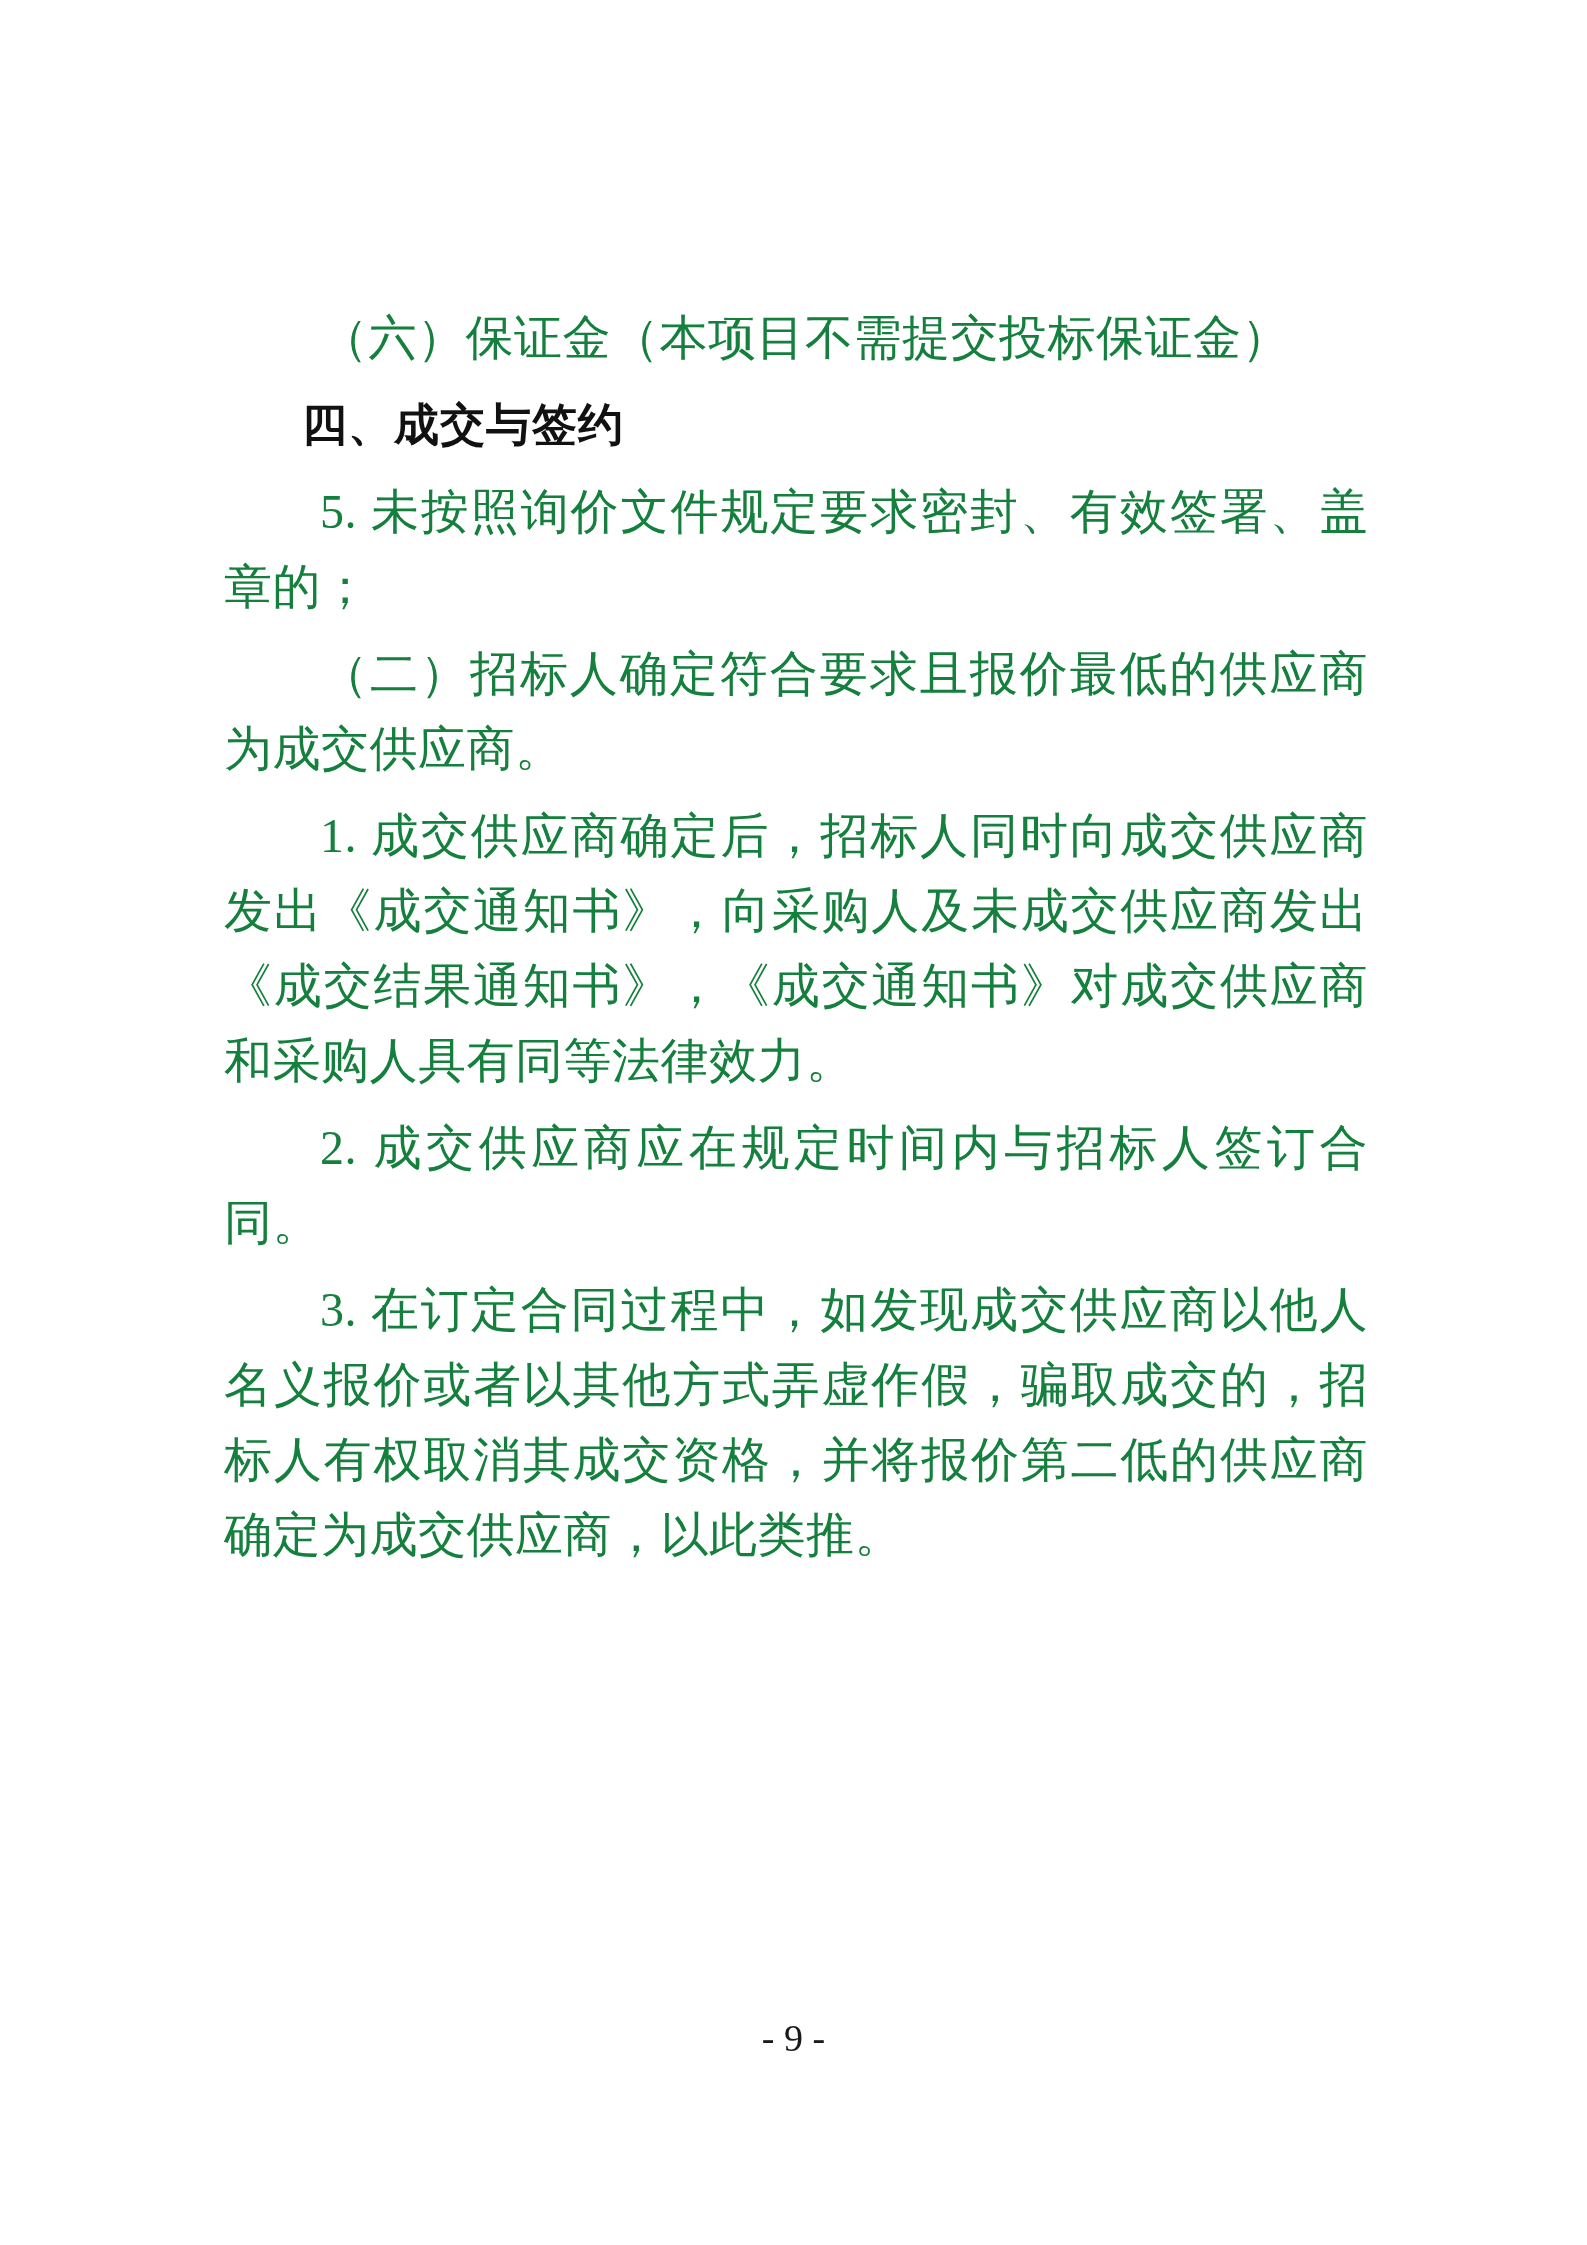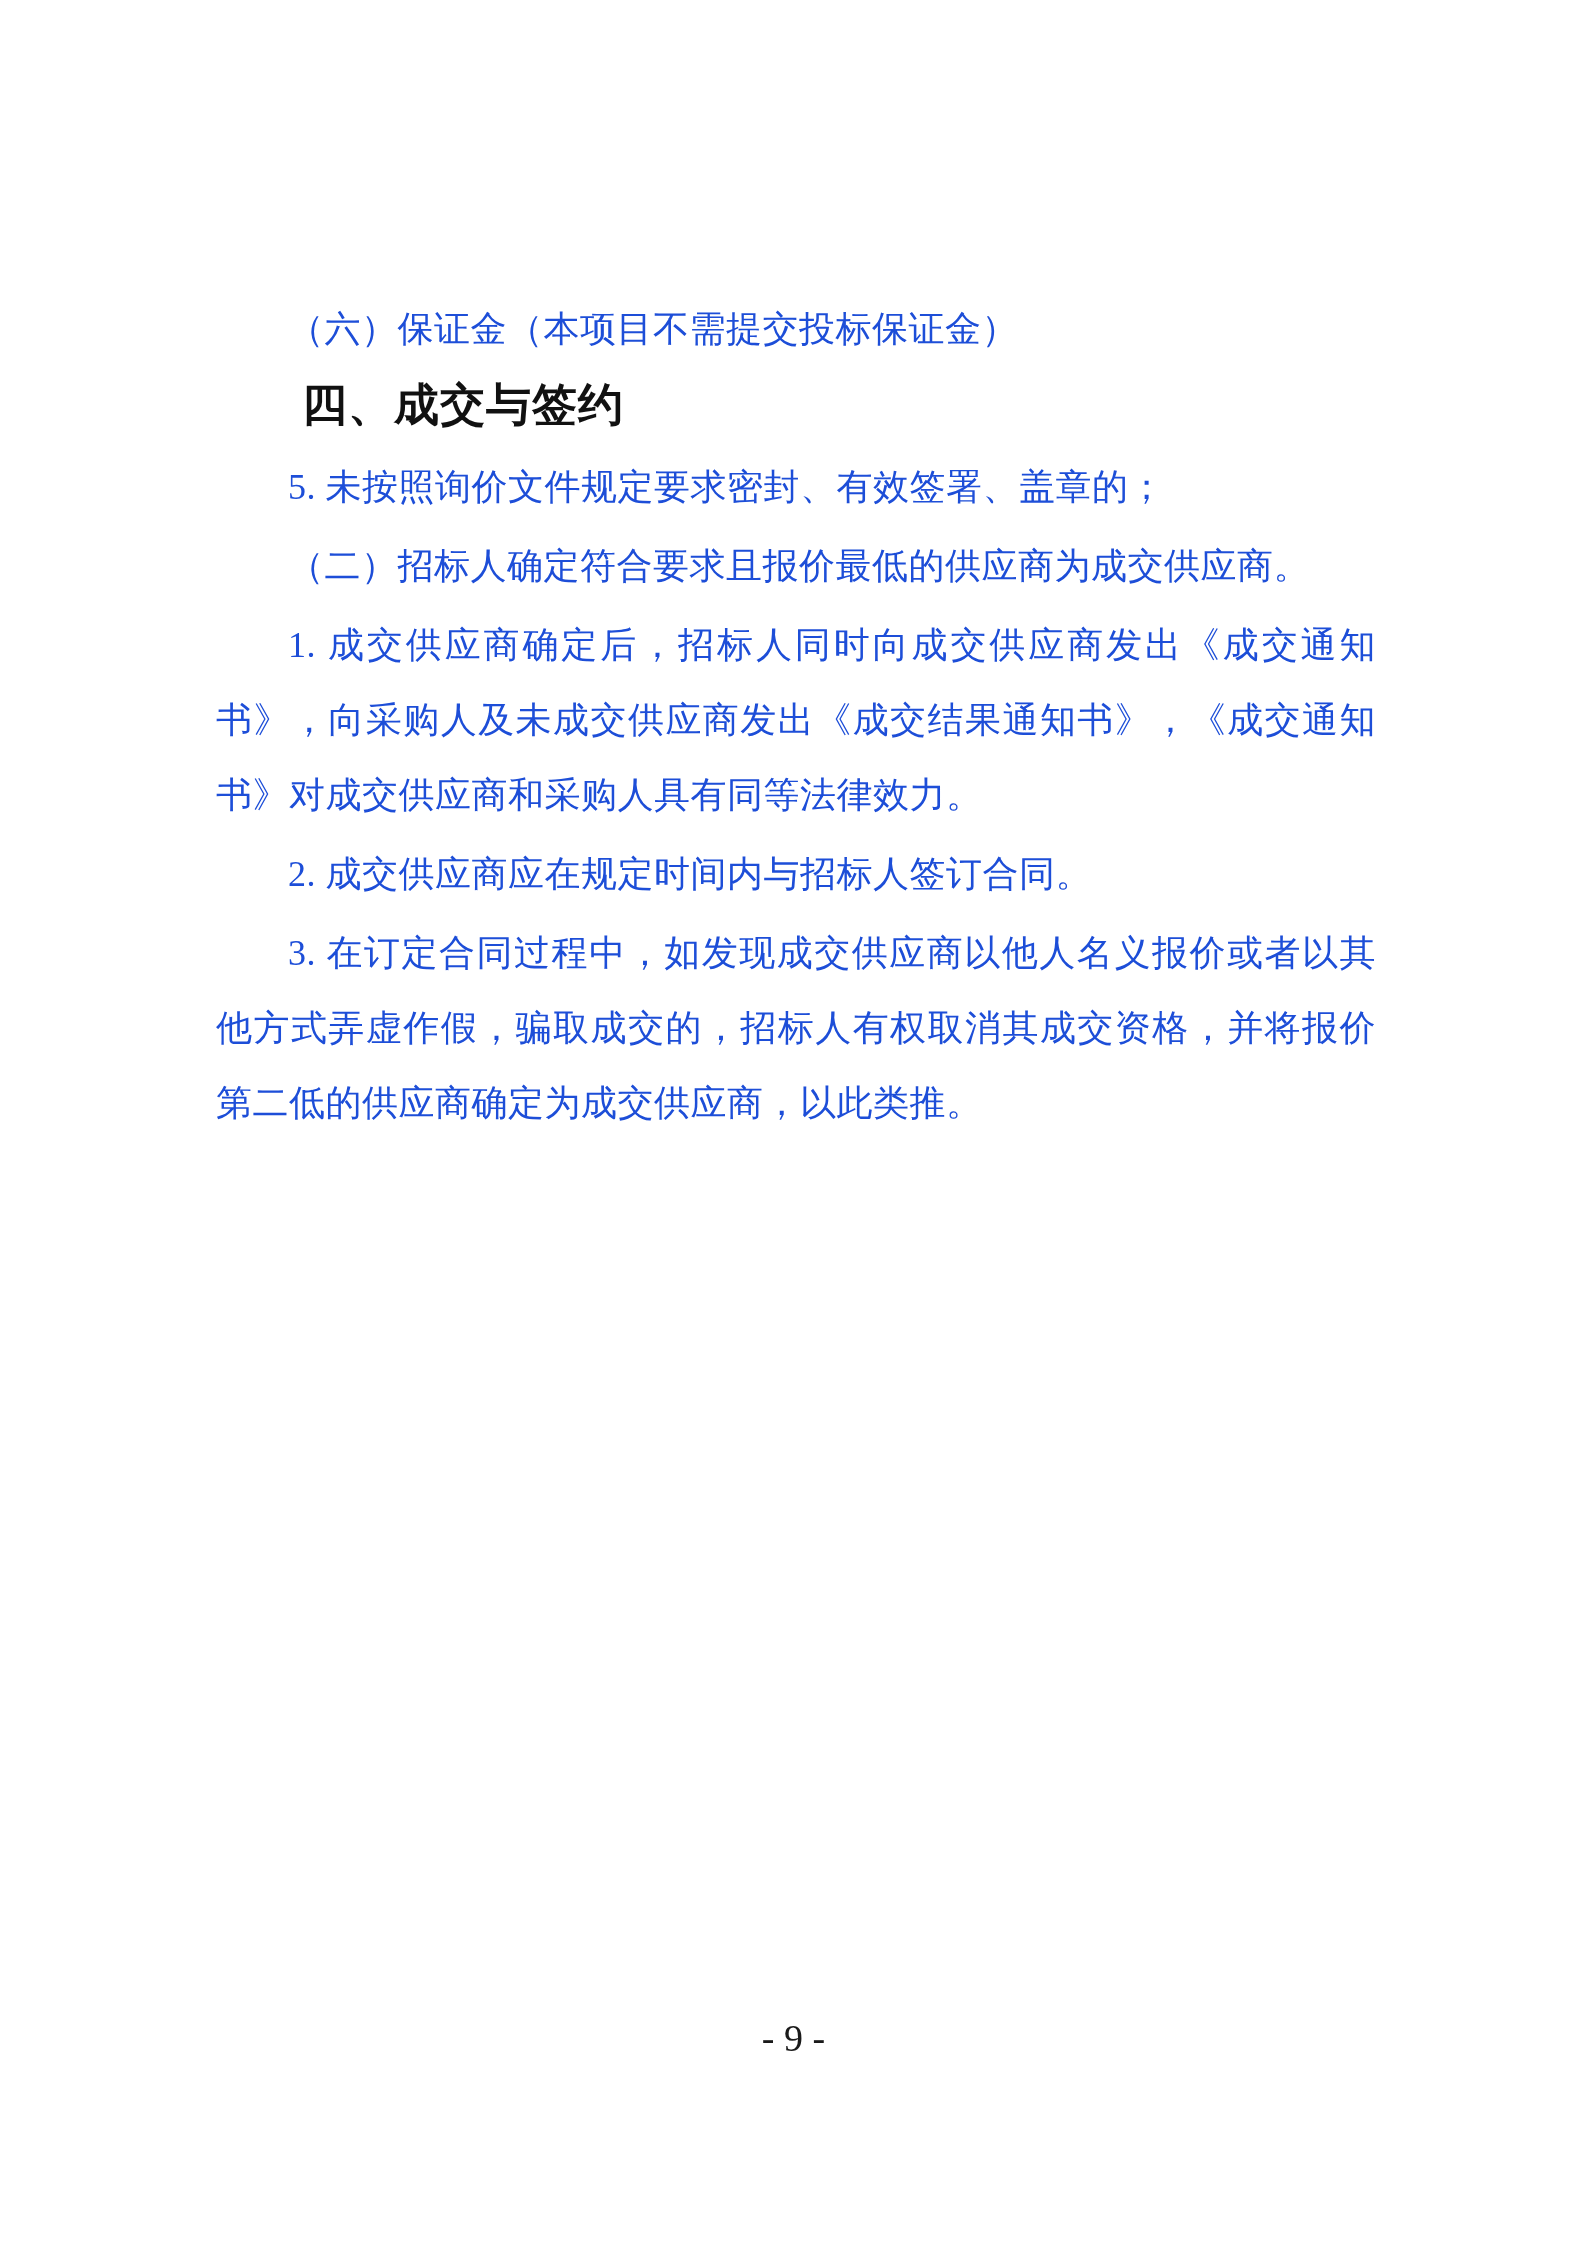--- a/index.html
+++ b/index.html
@@ -19,34 +19,34 @@
     inset: 0;
     background: #ffffff;
   }
   .content {
     position: absolute;
     left: 212px;
     top: 288px;
     width: 1168px;
   }
   p.para {
-    margin: 4px;
+    margin: 12px;
     font-family: "Liberation Serif", "DejaVu Serif", serif;
-    font-size: 36px;
+    font-size: 48px;
     line-height: 75px;
-    color: #1d4ed8;
+    color: #15803d;
     text-align: justify;
     text-align-last: left;
     text-indent: 2em;
     letter-spacing: 0.5px;
     word-break: normal;
   }
   h2.heading {
     margin: 0;
-    font-family: Liberation Mono, monospace;
+    font-family: Liberation Sans, sans-serif;
     font-weight: 700;
     font-size: 45px;
     line-height: 75px;
     color: #111111;
     text-indent: 2em;
     letter-spacing: 1px;
   }
   .footer {
     position: absolute;
     top: 2016px;

